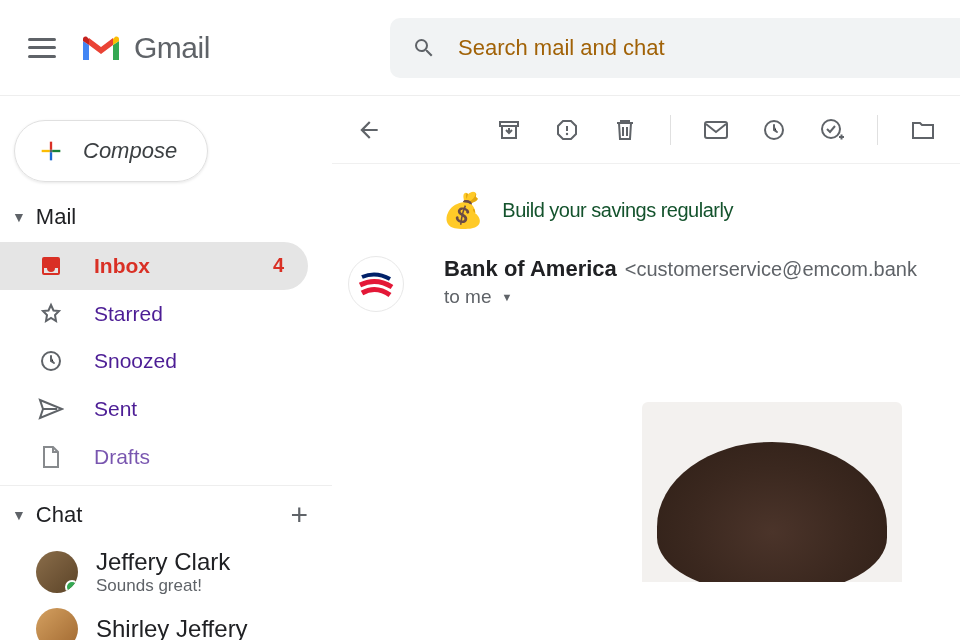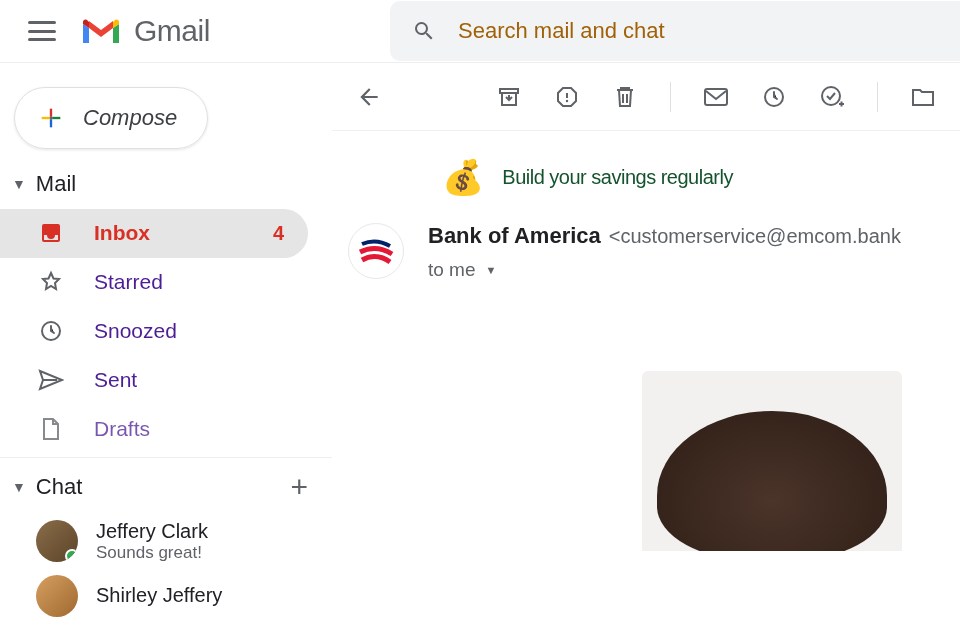--- a/index.html
+++ b/index.html
@@ -1,17 +1,17 @@
 <!DOCTYPE html>
 <html><head>
 <meta charset="utf-8">
 <style>
 * { margin:0; padding:0; box-sizing:border-box; font-family:'Helvetica Neue',Arial,sans-serif; }
 body { width:960px; height:640px; overflow:hidden; background:#fff; color:#202124; }
-.header { height:63px; display:flex; align-items:center; border-bottom:1px solid #eee; }
+.header { height:96px; display:flex; align-items:center; border-bottom:1px solid #eee; }
 .header-left { width:390px; display:flex; align-items:center; padding-left:28px; gap:24px; }
 .hamburger { width:28px; height:20px; display:flex; flex-direction:column; justify-content:space-between; cursor:pointer; }
 .hamburger div { height:3px; background:#5f6368; border-radius:2px; }
 .logo { display:flex; align-items:center; gap:12px; }
 .logo-text { font-size:30px; color:#5f6368; letter-spacing:-0.5px; }
 .search { flex:1; height:60px; background:#f1f3f4; border-radius:10px 0 0 10px; display:flex; align-items:center; padding:0 22px; gap:22px; margin:10px 0; }
 .search-icon { color:#5f6368; }
 .search-text { font-size:22px; color:#a16207; }
 .layout { display:flex; height:560px; }
 .sidebar { width:390px; display:flex; flex-direction:column; }
@@ -30,32 +30,32 @@
 .chat-section { border-top:1px solid #eee; margin-top:4px; padding-top:10px; }
 .chat-head { display:flex; align-items:center; padding:2px 24px 10px 12px; gap:10px; }
 .chat-label { font-size:22px; flex:1; }
 .chat-plus { font-size:30px; color:#5f6368; font-weight:300; }
 .chat-item { display:flex; align-items:center; padding:6px 0 6px 36px; gap:18px; }
 .avatar { width:42px; height:42px; border-radius:50%; background:#c9b8a8; position:relative; flex-shrink:0; display:flex; align-items:center; justify-content:center; overflow:hidden; }
 .avatar.a1 { background:linear-gradient(135deg,#8a6d4a,#5c4428); }
 .avatar.a2 { background:linear-gradient(135deg,#d4a060,#a06830); }
 .presence { position:absolute; bottom:-1px; right:-1px; width:14px; height:14px; border-radius:50%; background:#34a853; border:2.5px solid #fff; }
 .chat-text { display:flex; flex-direction:column; }
-.chat-name { font-size:20px; color:#202124; }
+.chat-name { font-size:24px; color:#202124; }
 .chat-preview { font-size:17px; color:#5f6368; }
 .main { flex:1; padding:0; border-left:0; }
 .toolbar { height:68px; display:flex; align-items:center; padding:0 24px; gap:32px; border-bottom:1px solid #f0f0f0; }
 .tb-icon { width:26px; height:26px; color:#5f6368; display:flex; align-items:center; justify-content:center; }
 .tb-sep { width:1px; height:30px; background:#e0e0e0; }
 .subject { display:flex; align-items:center; padding:26px 0 26px 110px; gap:18px; }
 .subject-emoji { font-size:34px; }
 .subject-text { font-size:20px; color:#14532d; letter-spacing:-0.5px; }
 .sender-row { display:flex; padding:0 0 0 16px; gap:24px; }
 .sender-avatar { width:56px; height:56px; border-radius:50%; border:1px solid #e8e8e8; display:flex; align-items:center; justify-content:center; flex-shrink:0; background:#fff; }
-.sender-info { display:flex; flex-direction:column; gap:10px; }
+.sender-info { display:flex; flex-direction:column; gap:4px;margin-left:16px; }
 .sender-line { display:flex; align-items:baseline; gap:8px; }
 .sender-name { font-size:22px; font-weight:600; }
 .sender-email { font-size:20px; color:#5f6368; }
 .to-line { display:flex; align-items:center; gap:10px; font-size:19px; color:#5f6368; }
 .to-tri { font-size:11px; color:#5f6368; }
 .body-img { margin-top:90px; margin-left:310px; width:260px; height:180px; background:#f3f1ef; border-radius:6px 6px 0 0; position:relative; overflow:hidden; }
 .hair { position:absolute; left:50%; transform:translateX(-50%); bottom:-10px; width:230px; height:150px; background:radial-gradient(ellipse at 50% 60%, #4b342a 0%, #3b281f 50%, #2d1e16 100%); border-radius:55% 55% 48% 48% / 62% 62% 40% 40%; }
 svg { display:block; }
 </style>
 </head>

